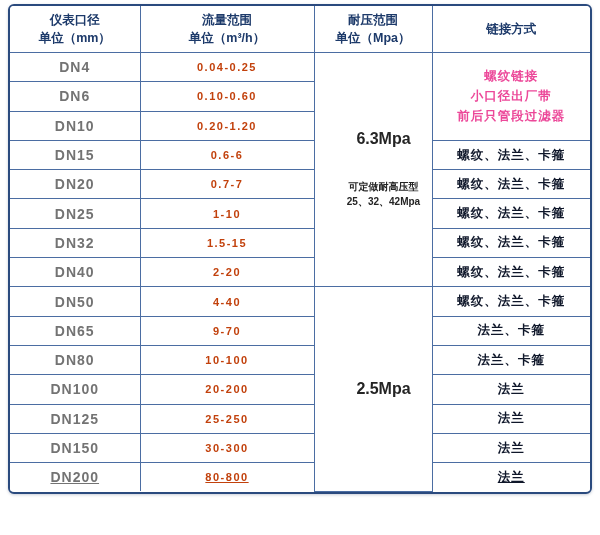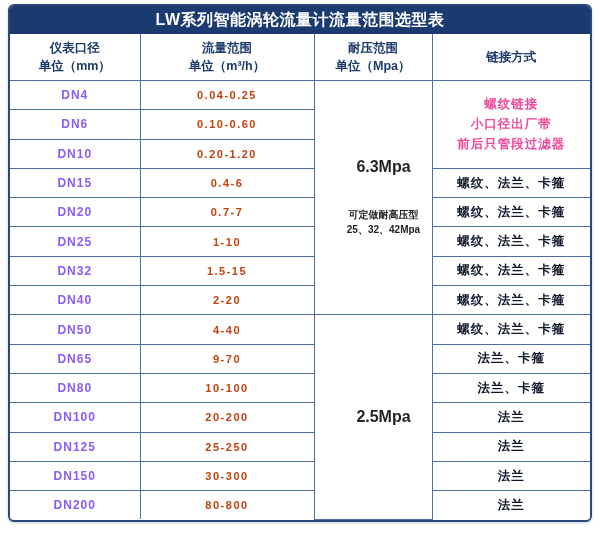--- a/index.html
+++ b/index.html
@@ -44,41 +44,41 @@
     border: 1.5px solid #4b6da2;
     padding: 0;
     text-align: center;
     vertical-align: middle;
     background: #ffffff;
     overflow: hidden;
   }
   
   table.spec tr > *:first-child { border-left: none; }
   table.spec tr > *:last-child { border-right: none; }
-  table.spec tr.last-row > * { border-bottom: none; }
+  table.spec tr.last-row > * { border-bottom: none; text-decoration: underline; }
   table.spec thead th { border-top: none; }
 
   col.c1 { width: 130px; }
   col.c2 { width: 174px; }
   col.c3 { width: 118px; }
   col.c4 { width: 158px; }
 
   thead th {
     height: 46px;
     background: #dde4ee;
     color: #1d3a6a;
     font-size: 12.5px;
     font-weight: bold;
     line-height: 1.45;
   }
   tbody td { height: 28.3px; }
   td.dn {
-    font-size: 12px;
-    font-weight: bold;
-    color: #8b5cf6;
+    font-size: 14px;
+    font-weight: bold;
+    color: #737373;
     letter-spacing: 1px;
   }
   td.range {
     font-size: 11px;
     font-weight: bold;
     color: #c2410c;
     letter-spacing: 1.5px;
   }
   td.pressure {
     font-weight: bold;
@@ -107,21 +107,20 @@
     letter-spacing: 1px;
   }
   .hdr-line { display: block; }
 </style>
 </head>
 <body>
 
 <div class="page">
   <div class="card">
 
-    <div class="title-bar">LW系列智能涡轮流量计流量范围选型表</div>
 
     <table class="spec">
       <colgroup>
         <col class="c1">
           <col class="c2">
           <col class="c3">
           <col class="c4">
       </colgroup>
       <thead>
         <tr>
@@ -162,21 +161,21 @@
         <tr>
           <td class="dn">DN6</td>
           <td class="range">0.10-0.60</td>
         </tr>
         <tr>
           <td class="dn">DN10</td>
           <td class="range">0.20-1.20</td>
         </tr>
         <tr>
           <td class="dn">DN15</td>
-          <td class="range">0.4-6</td>
+          <td class="range">0.6-6</td>
           <td class="conn">螺纹、法兰、卡箍</td>
         </tr>
         <tr>
           <td class="dn">DN20</td>
           <td class="range">0.7-7</td>
           <td class="conn">螺纹、法兰、卡箍</td>
         </tr>
         <tr>
           <td class="dn">DN25</td>
           <td class="range">1-10</td>

